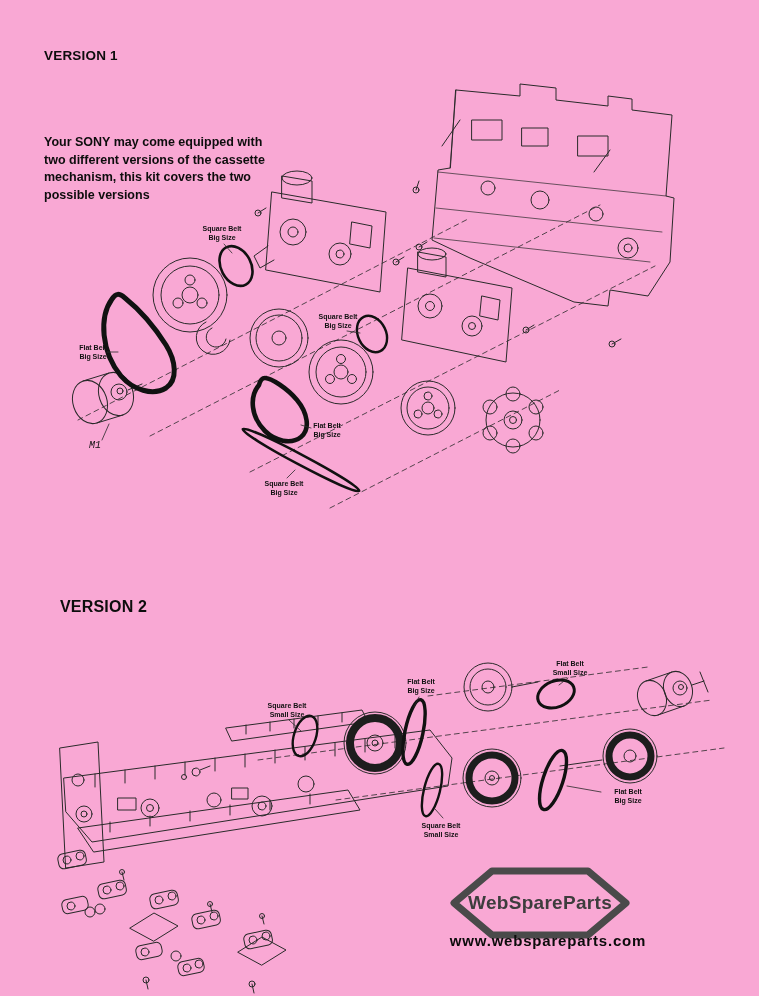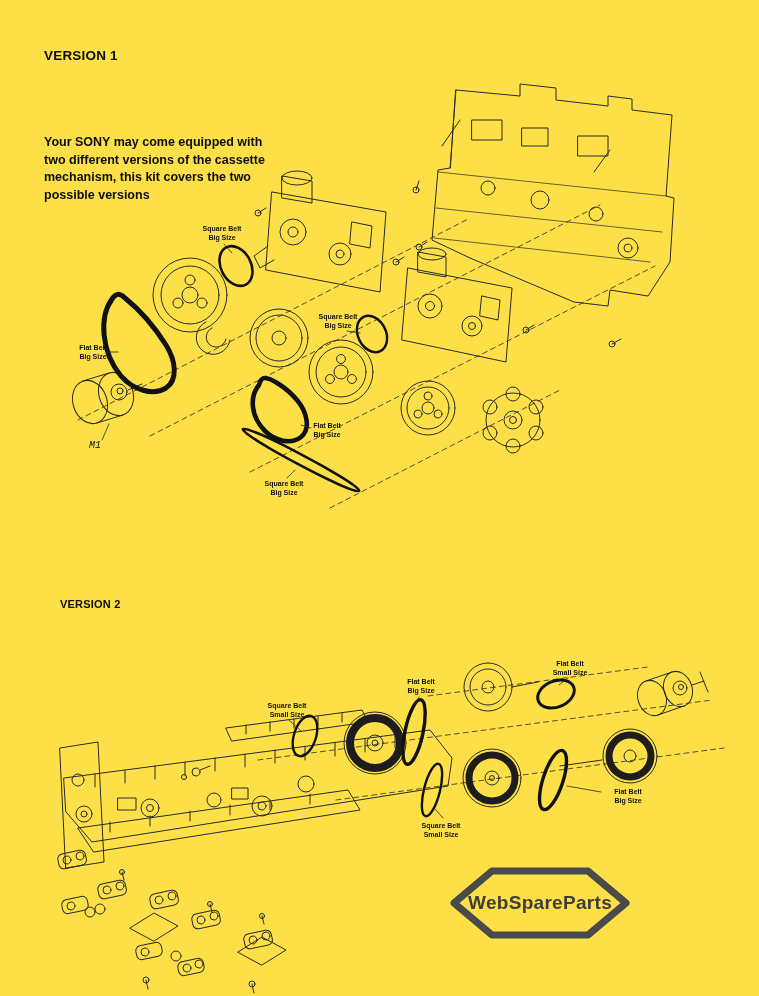--- a/index.html
+++ b/index.html
@@ -1,18 +1,18 @@
 <!DOCTYPE html>
 <html><head>
 <meta charset="utf-8">
 <style>
   * { margin:0; padding:0; box-sizing:border-box; }
   html,body { background:#ffffff; }
   body { font-family:"Liberation Sans", sans-serif; color:#111; }
-  .page { position:relative; width:759px; height:996px; background:#fde047; overflow:hidden; }
+  .page { position:relative; width:759px; height:996px; background:#f9a8d4; overflow:hidden; }
 
   .heading { position:absolute; font-size:13.5px; font-weight:bold; letter-spacing:.2px; color:#0d0d0d; }
   .desc { position:absolute; left:44px; top:90px; width:300px; font-size:12.5px; font-weight:bold;
           line-height:1.4; white-space:pre-line; color:#0d0d0d;margin-top:44px; }
 
   .diag { position:absolute; }
 
   .dlabel { position:absolute; transform:translateX(-50%); display:flex; flex-direction:column;
             align-items:center; font-size:7px; font-weight:bold; line-height:1.3; text-align:center;
             color:#111; white-space:nowrap; }
@@ -190,21 +190,21 @@
   </div>
   <div class="dlabel" style="left:327px; top:421px">
     <span>Flat Belt</span>
     <span>Big Size</span>
   </div>
   <div class="dlabel" style="left:284px; top:479px">
     <span>Square Belt</span>
     <span>Big Size</span>
   </div>
 
-  <div class="heading" style="left:60px; top:598px; font-size:11px">VERSION 2</div>
+  <div class="heading" style="left:60px; top:598px; font-size:16px">VERSION 2</div>
 
   <svg class="diag" style="left:0; top:560px" width="759" height="436" viewBox="0 0 759 436" aria-hidden="true">
     <g fill="none" stroke="#2a2a2a" stroke-width="1" stroke-linejoin="round" stroke-linecap="round">
 
       <g stroke-dasharray="5 4" stroke-width="0.8">
         <path d="M258,200 L712,140"></path>
         <path d="M336,240 L724,188"></path>
         <path d="M428,136 L648,107"></path>
       </g>
 
@@ -375,14 +375,15 @@
     <span>Big Size</span>
   </div>
 
   <div class="logo">
     <svg width="184" height="74" viewBox="0 0 184 74" aria-hidden="true">
       <polygon points="44,5 140,5 178,37 140,69 44,69 6,37" fill="none" stroke="#4a4a4a" stroke-width="7" stroke-linejoin="round"></polygon>
     </svg>
     <div class="logo-text">WebSpareParts</div>
   </div>
 
+  <div class="url">www.webspareparts.com</div>
 
 </div>
 
 </body></html>

